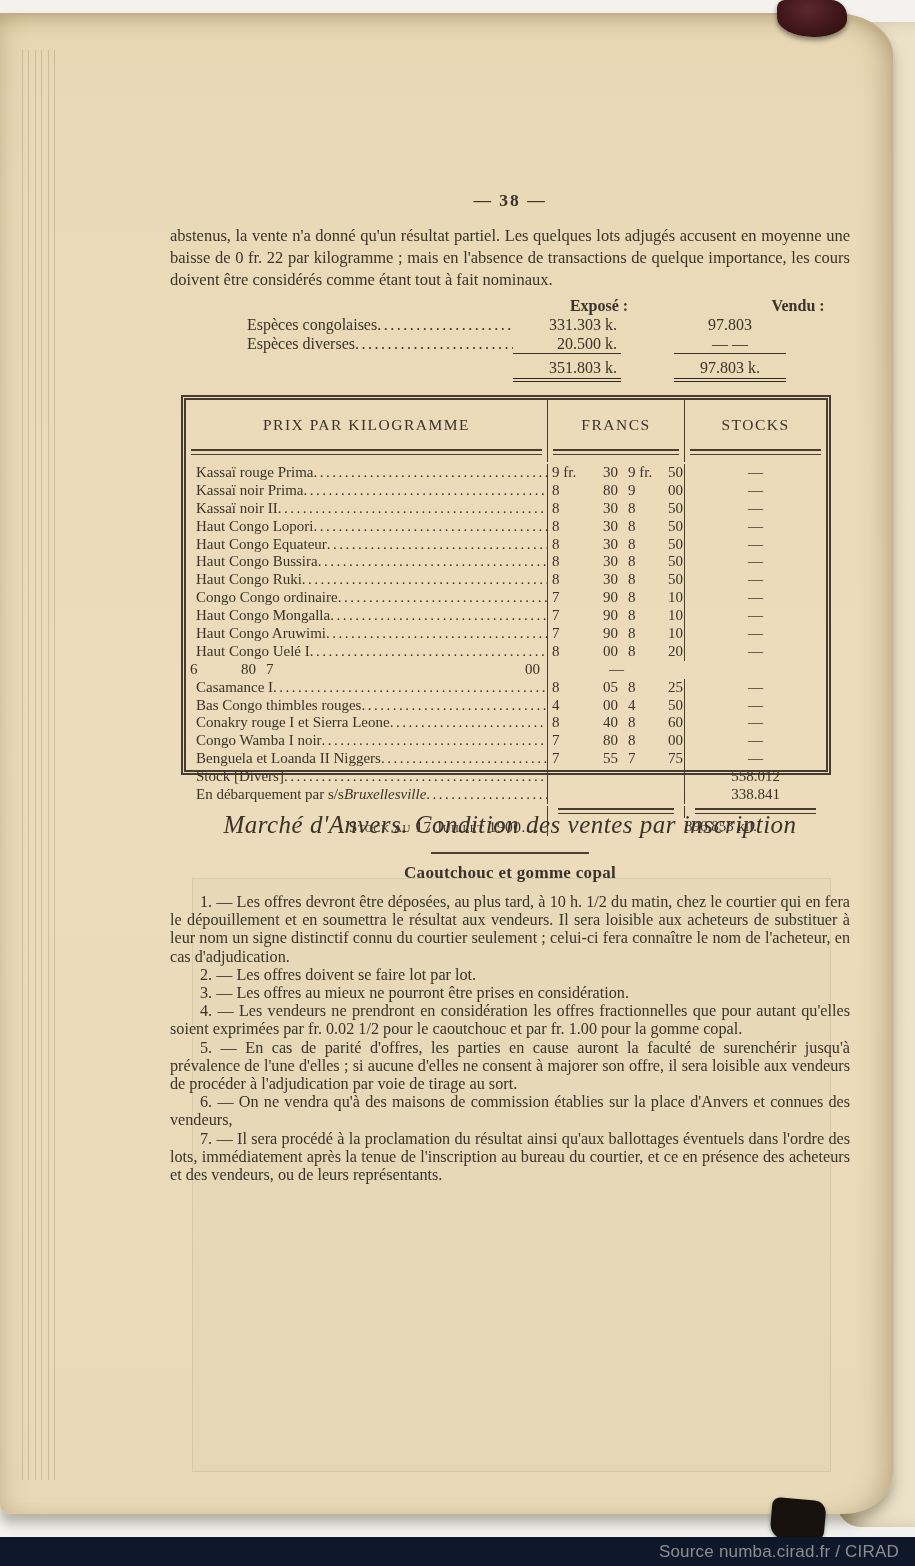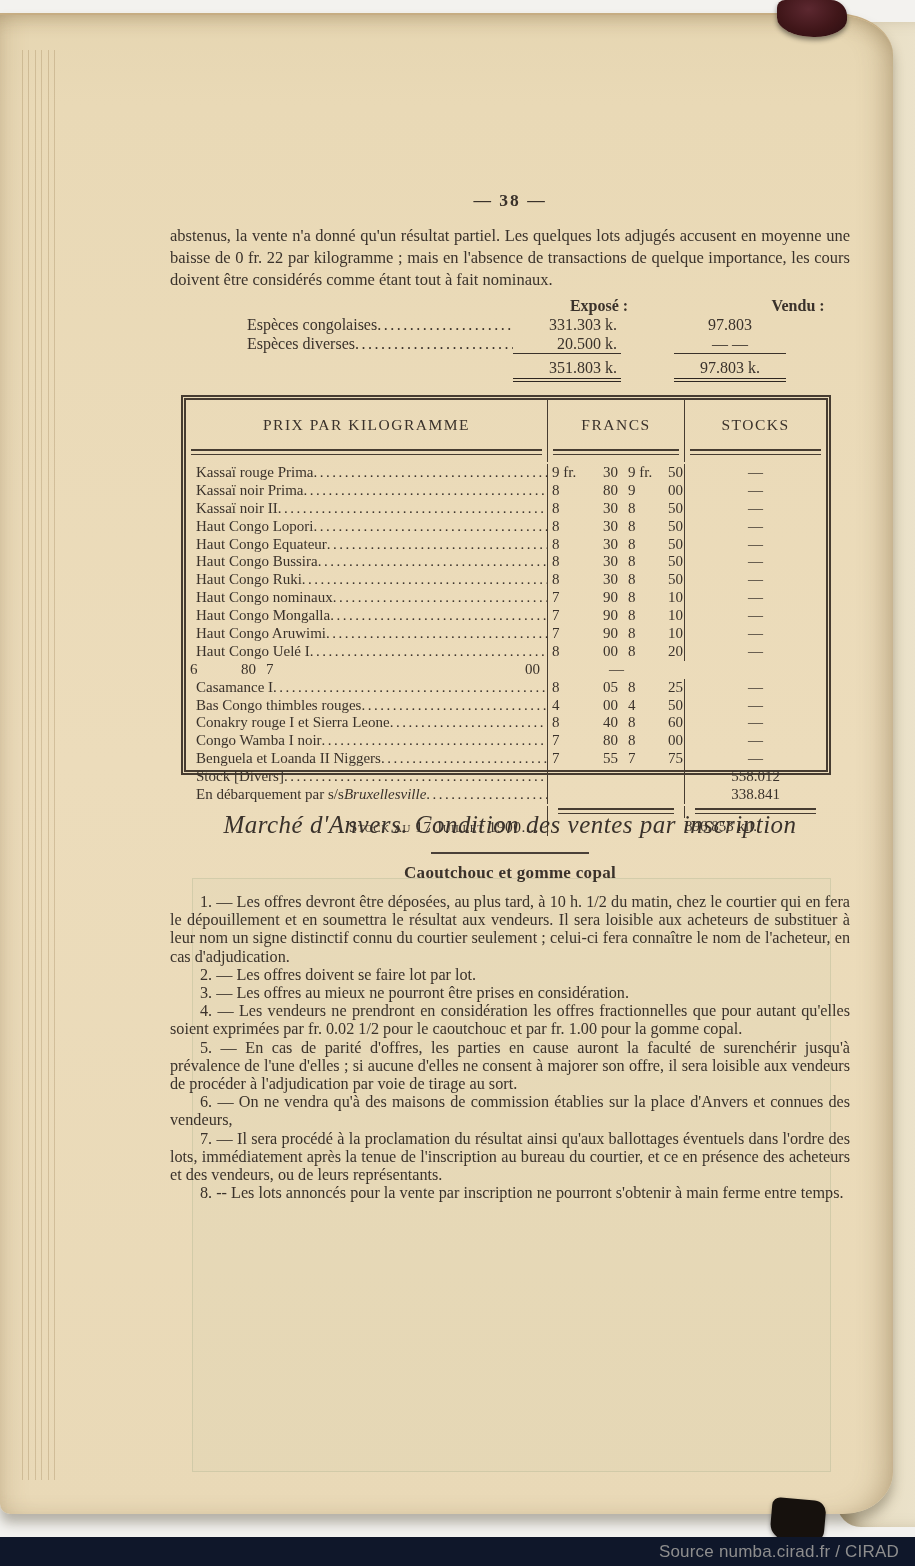--- a/index.html
+++ b/index.html
@@ -290,21 +290,21 @@
             <span class="c">30</span>
             <span></span>
             <span class="f">8</span>
             <span class="c2x">50</span>
           </div>
           <div class="t-c3">—</div>
         </div>
 
         <div class="cols t-row">
           <div class="t-c1 bR">
-            <span>Haut Congo nominaux</span>
+            <span>Congo Congo ordinaire</span>
             <span class="it"></span>
             <span class="leaders"></span>
           </div>
           <div class="t-c2 bR">
             <span></span>
             <span class="f">7</span>
             <span class="c">90</span>
             <span></span>
             <span class="f">8</span>
             <span class="c2x">10</span>
@@ -523,20 +523,19 @@
       <p>3. — Les offres au mieux ne pourront être prises en considération.</p>
 
       <p>4. — Les vendeurs ne prendront en considération les offres fractionnelles que pour autant qu'elles soient exprimées par fr. 0.02 1/2 pour le caoutchouc et par fr. 1.00 pour la gomme copal.</p>
 
       <p>5. — En cas de parité d'offres, les parties en cause auront la faculté de surenchérir jusqu'à prévalence de l'une d'elles ; si aucune d'elles ne consent à majorer son offre, il sera loisible aux vendeurs de procéder à l'adjudication par voie de tirage au sort.</p>
 
       <p>6. — On ne vendra qu'à des maisons de commission établies sur la place d'Anvers et connues des vendeurs,</p>
 
       <p>7. — Il sera procédé à la proclamation du résultat ainsi qu'aux ballottages éventuels dans l'ordre des lots, immédiatement après la tenue de l'inscription au bureau du courtier, et ce en présence des acheteurs et des vendeurs, ou de leurs représentants.</p>
 
-      <p>8. -- Les lots annoncés pour la vente par inscription ne pourront s'obtenir à main ferme entre temps.</p>
     </div>
 
 </div>
 
 <div class="source-bar">
   <span>Source numba.cirad.fr / CIRAD</span>
 </div>
 
 </body></html>

